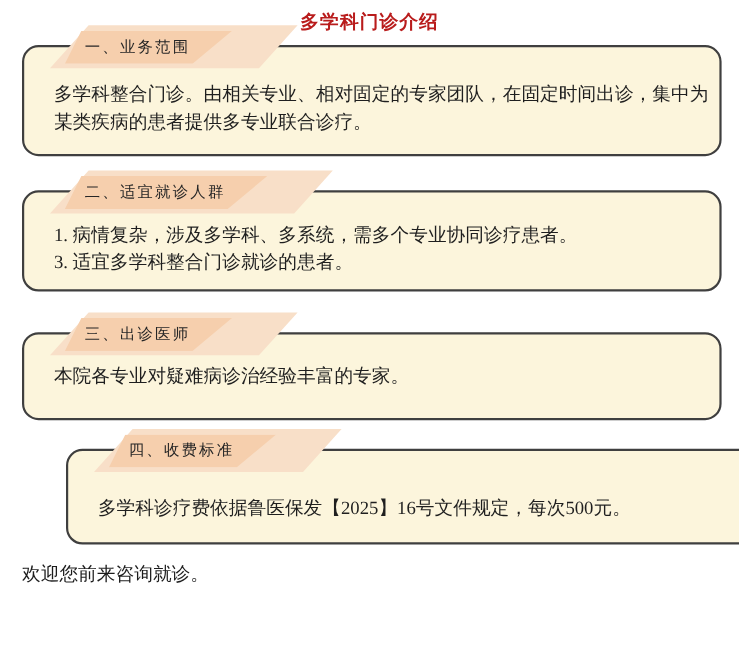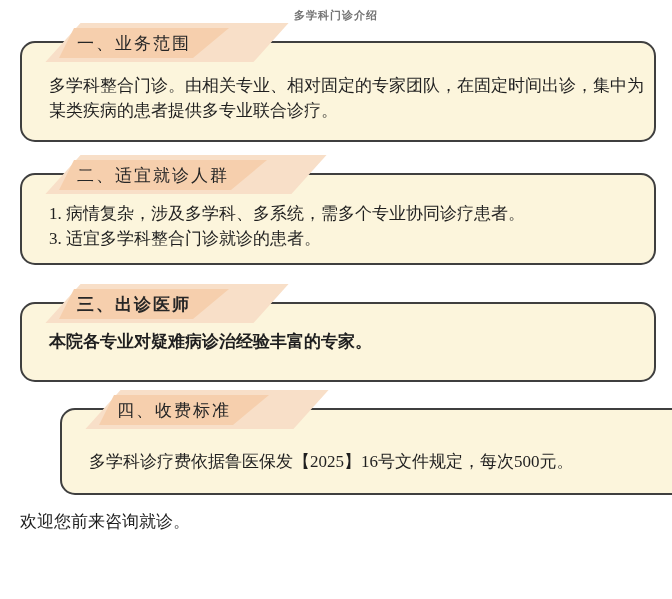--- a/index.html
+++ b/index.html
@@ -4,21 +4,21 @@
 <style>
   html,body { margin:0; padding:0; background:#ffffff; }
   .page {
     position:relative; width:672px; height:599px; background:#fff;
     font-family:"Liberation Serif","DejaVu Serif",serif; color:#1e1e1e;
     overflow:hidden;
   }
   .page-title {
     position:absolute; top:8px; left:0; width:672px; text-align:center;
     font-family:"Liberation Sans","DejaVu Sans",sans-serif;
-    font-size:11px; font-weight:bold; letter-spacing:1px; color:#737373;
+    font-size:17px; font-weight:bold; letter-spacing:1px; color:#b91c1c;
   }
   .card {
     position:absolute; left:20px; width:636px; box-sizing:border-box;
     background:var(--card-fill,#fcf5dc);
     border:2px solid var(--card-border,#3f3f3f);
     border-radius:15px;
   }
   .card-body {
     padding-left:27px; 
     font-size:17px; line-height:25px; color:#1f1f1f;
@@ -32,25 +32,25 @@
   .tab-back {
     position:absolute; left:16px; top:-5px; right:-42px; bottom:-4px;
     background:var(--tab-back,#f8dcc4);
     transform:skewX(-42deg);
   }
   .tab-front {
     position:relative; display:flex; align-items:center; height:30px;
     background:var(--tab-front,#f6cfad);
     padding:0 38px 0 30px;
     clip-path:polygon(12px 100%, 27px 0, 100% 0, calc(100% - 36px) 100%);
-    font-size:17px; letter-spacing:2px; color:#262626; white-space:nowrap;
+    font-size:14px; letter-spacing:2px; color:#262626; white-space:nowrap;
   }
   .card1 { top:41px;  height:101px; }
   .card2 { top:173px; height:92px;  }
-  .card3 { top:302px; height:80px;font-weight:bold;  }
+  .card3 { top:302px; height:80px;  }
   .card4 { top:408px; height:87px;margin-left:40px;  }
   .card1 .card-body { padding-top:30px; }
   .card2 .card-body { padding-top:26px; }
   .card3 .card-body { padding-top:25px; }
   .card4 .card-body { padding-top:39px; }
   .footer {
     position:absolute; left:20px; top:509px; width:634px;
     font-size:17px; line-height:25px; color:#1c1c1c;
   }
   .footer p { margin:0; }

